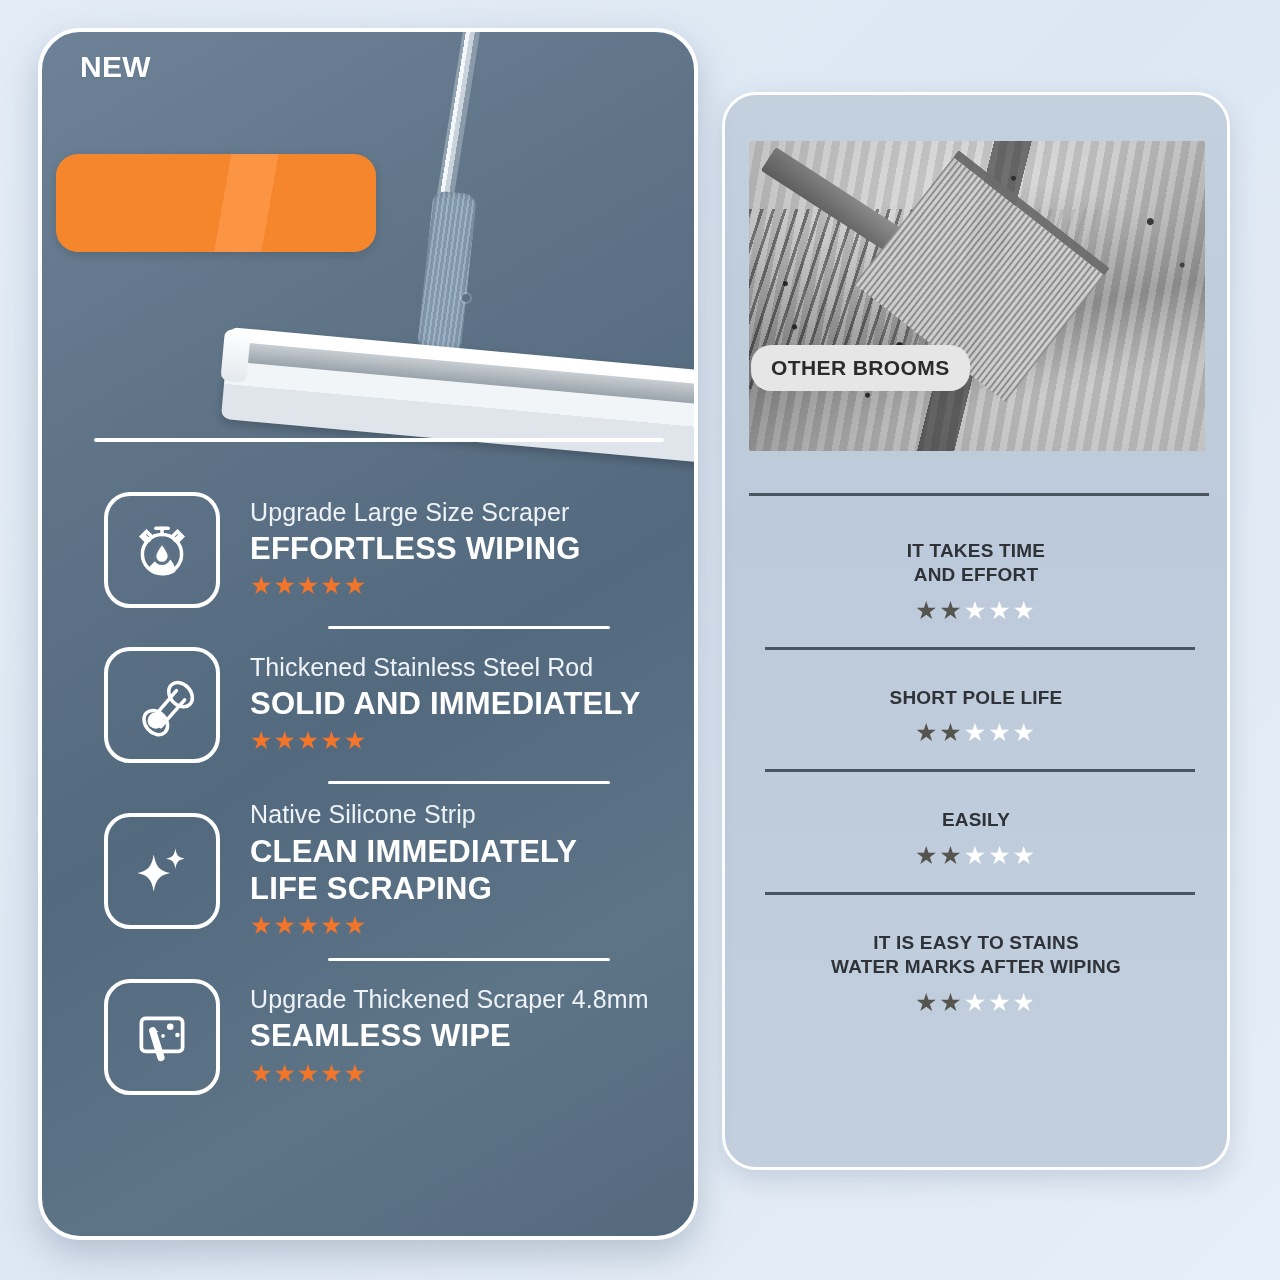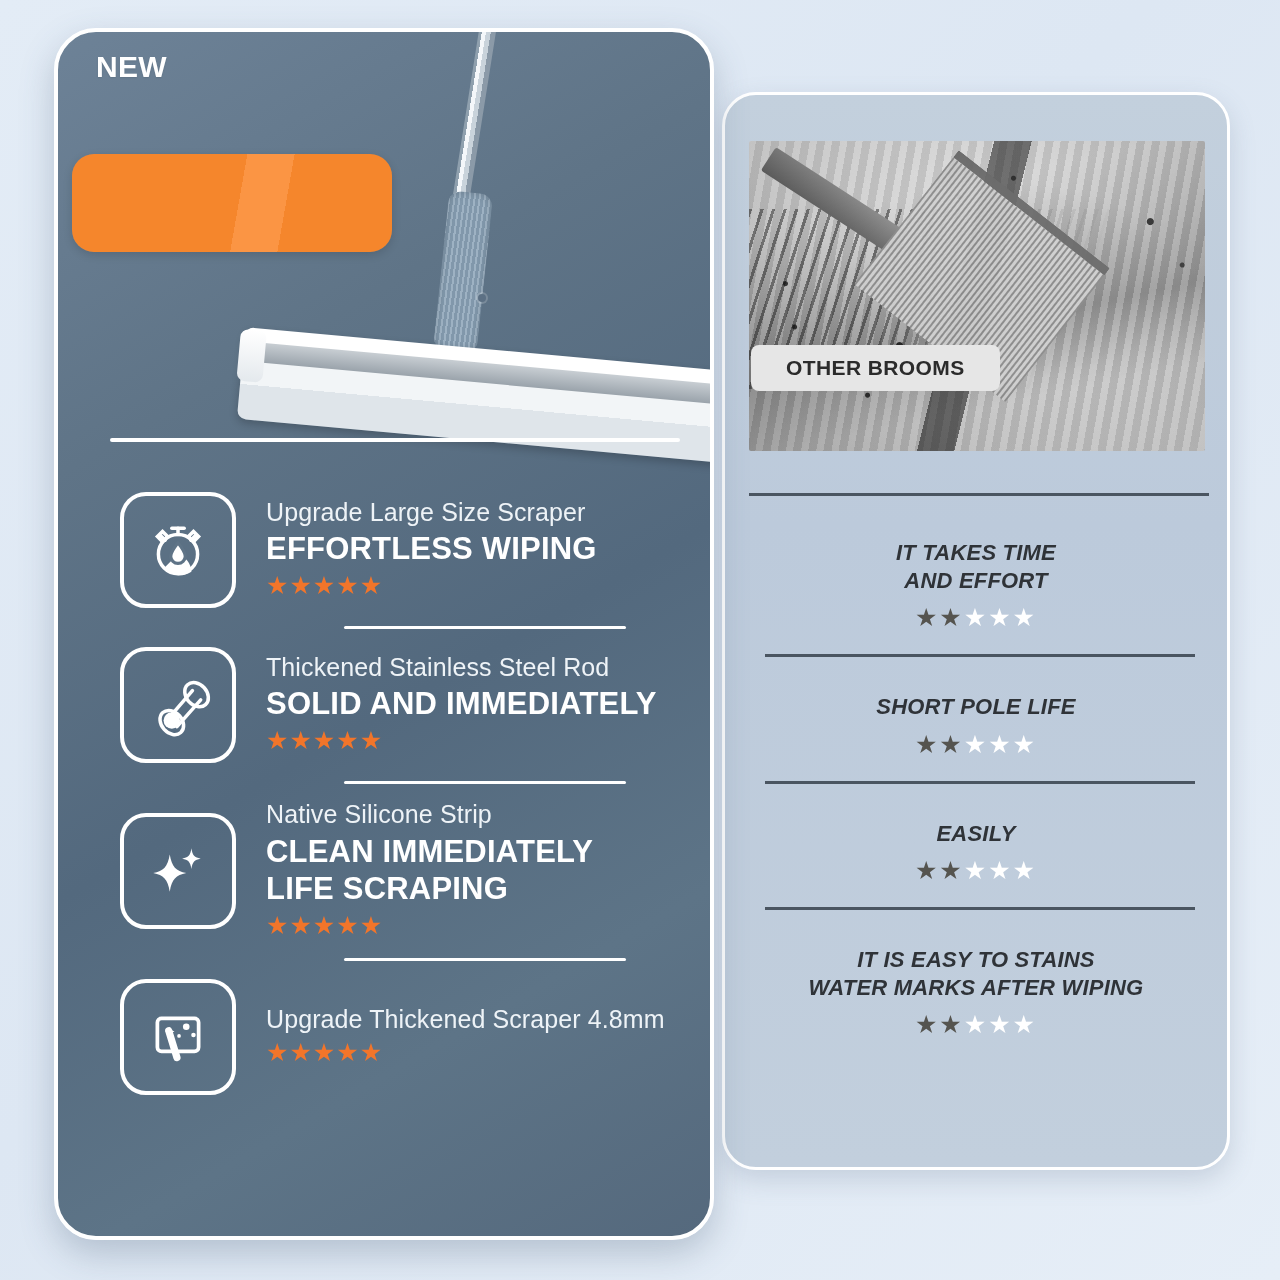--- a/index.html
+++ b/index.html
@@ -68,47 +68,46 @@
     border-radius:3px;
   }
   .photo-vignette{
     position:absolute;inset:0;
     background:radial-gradient(ellipse at 60% 45%, rgba(0,0,0,0) 40%, rgba(0,0,0,.22) 100%);
   }
   .other-pill{
     position:absolute;left:26px;top:250px;
     background:#e6e6e6;color:#2b2b2b;
     font-size:21px;font-weight:bold;letter-spacing:.4px;
-    padding:11px 35px;border-radius:8px;
+    padding:11px 20px;border-radius:20px;
     white-space:nowrap;
     text-align:center;
   }
   .right-divider{
     position:absolute;left:24px;top:398px;width:460px;height:3px;background:#4a5561;
   }
   .cmp-list{position:absolute;left:0;top:418px;width:100%;}
   .cmp-item{padding:26px 40px 10px;text-align:center;}
   .cmp-title{
-    color:#2f3338;font-size:22px;font-weight:bold;line-height:1.25;letter-spacing:.2px;font-style:italic;
+    color:#2f3338;font-size:19px;font-weight:bold;line-height:1.25;letter-spacing:.2px;
   }
   .cmp-stars{margin-top:9px;font-size:25px;letter-spacing:2px;}
   .cmp-stars .on{color:#55544f;}
   .cmp-stars .off{color:#ffffff;}
   .cmp-rule{width:430px;height:3px;background:#4a5561;margin:22px auto 0;}
 
   
   .left-card{
     position:absolute;left:38px;top:28px;width:660px;height:1212px;
     border-radius:42px;
     border:4px solid #ffffff;
     box-sizing:border-box;
     background:linear-gradient(150deg,#6d8297 0%,#5f7487 28%,#53697e 55%,#5d7487 78%,#55697d 100%);
     box-shadow:0 14px 34px rgba(70,90,115,.28);
     overflow:hidden;
-    margin-left:16px;
   }
   .hero{position:absolute;left:0;top:0;width:100%;height:420px;}
 
   
   .badge{
     position:absolute;left:14px;top:122px;width:320px;height:98px;
     border-radius:22px;
     background:linear-gradient(100deg,#f5862c 0%,#f5862c 52%,#fb9544 52%,#fb9544 66%,#f5862c 66%,#f5862c 100%);
     box-shadow:0 3px 10px rgba(0,0,0,.14);
   }
@@ -320,20 +319,21 @@
             <rect x="12" y="14" width="40" height="32" rx="4"></rect>
             <circle cx="40" cy="22" r="3.2" fill="#fff" stroke="none"></circle>
             <circle cx="47" cy="30" r="2.2" fill="#fff" stroke="none"></circle>
             <circle cx="33" cy="31" r="1.8" fill="#fff" stroke="none"></circle>
             <path d="M24 22l1.4 3.2 3.2 1.4-3.2 1.4L24 31l-1.4-3 -3.2-1.4 3.2-1.4z" fill="#fff" stroke="none"></path>
             <path d="M23 26 L31 52" stroke-linecap="round" stroke-width="7"></path>
           </svg>
         </div>
         <div class="f-text">
           <div class="f-sub">Upgrade Thickened Scraper 4.8mm</div>
+          <div class="f-title">SEAMLESS WIPE</div>
           <div class="f-stars">★★★★★</div>
         </div>
       </div>
 
     </div>
   </div>
 
 </div>
 
 </body></html>

